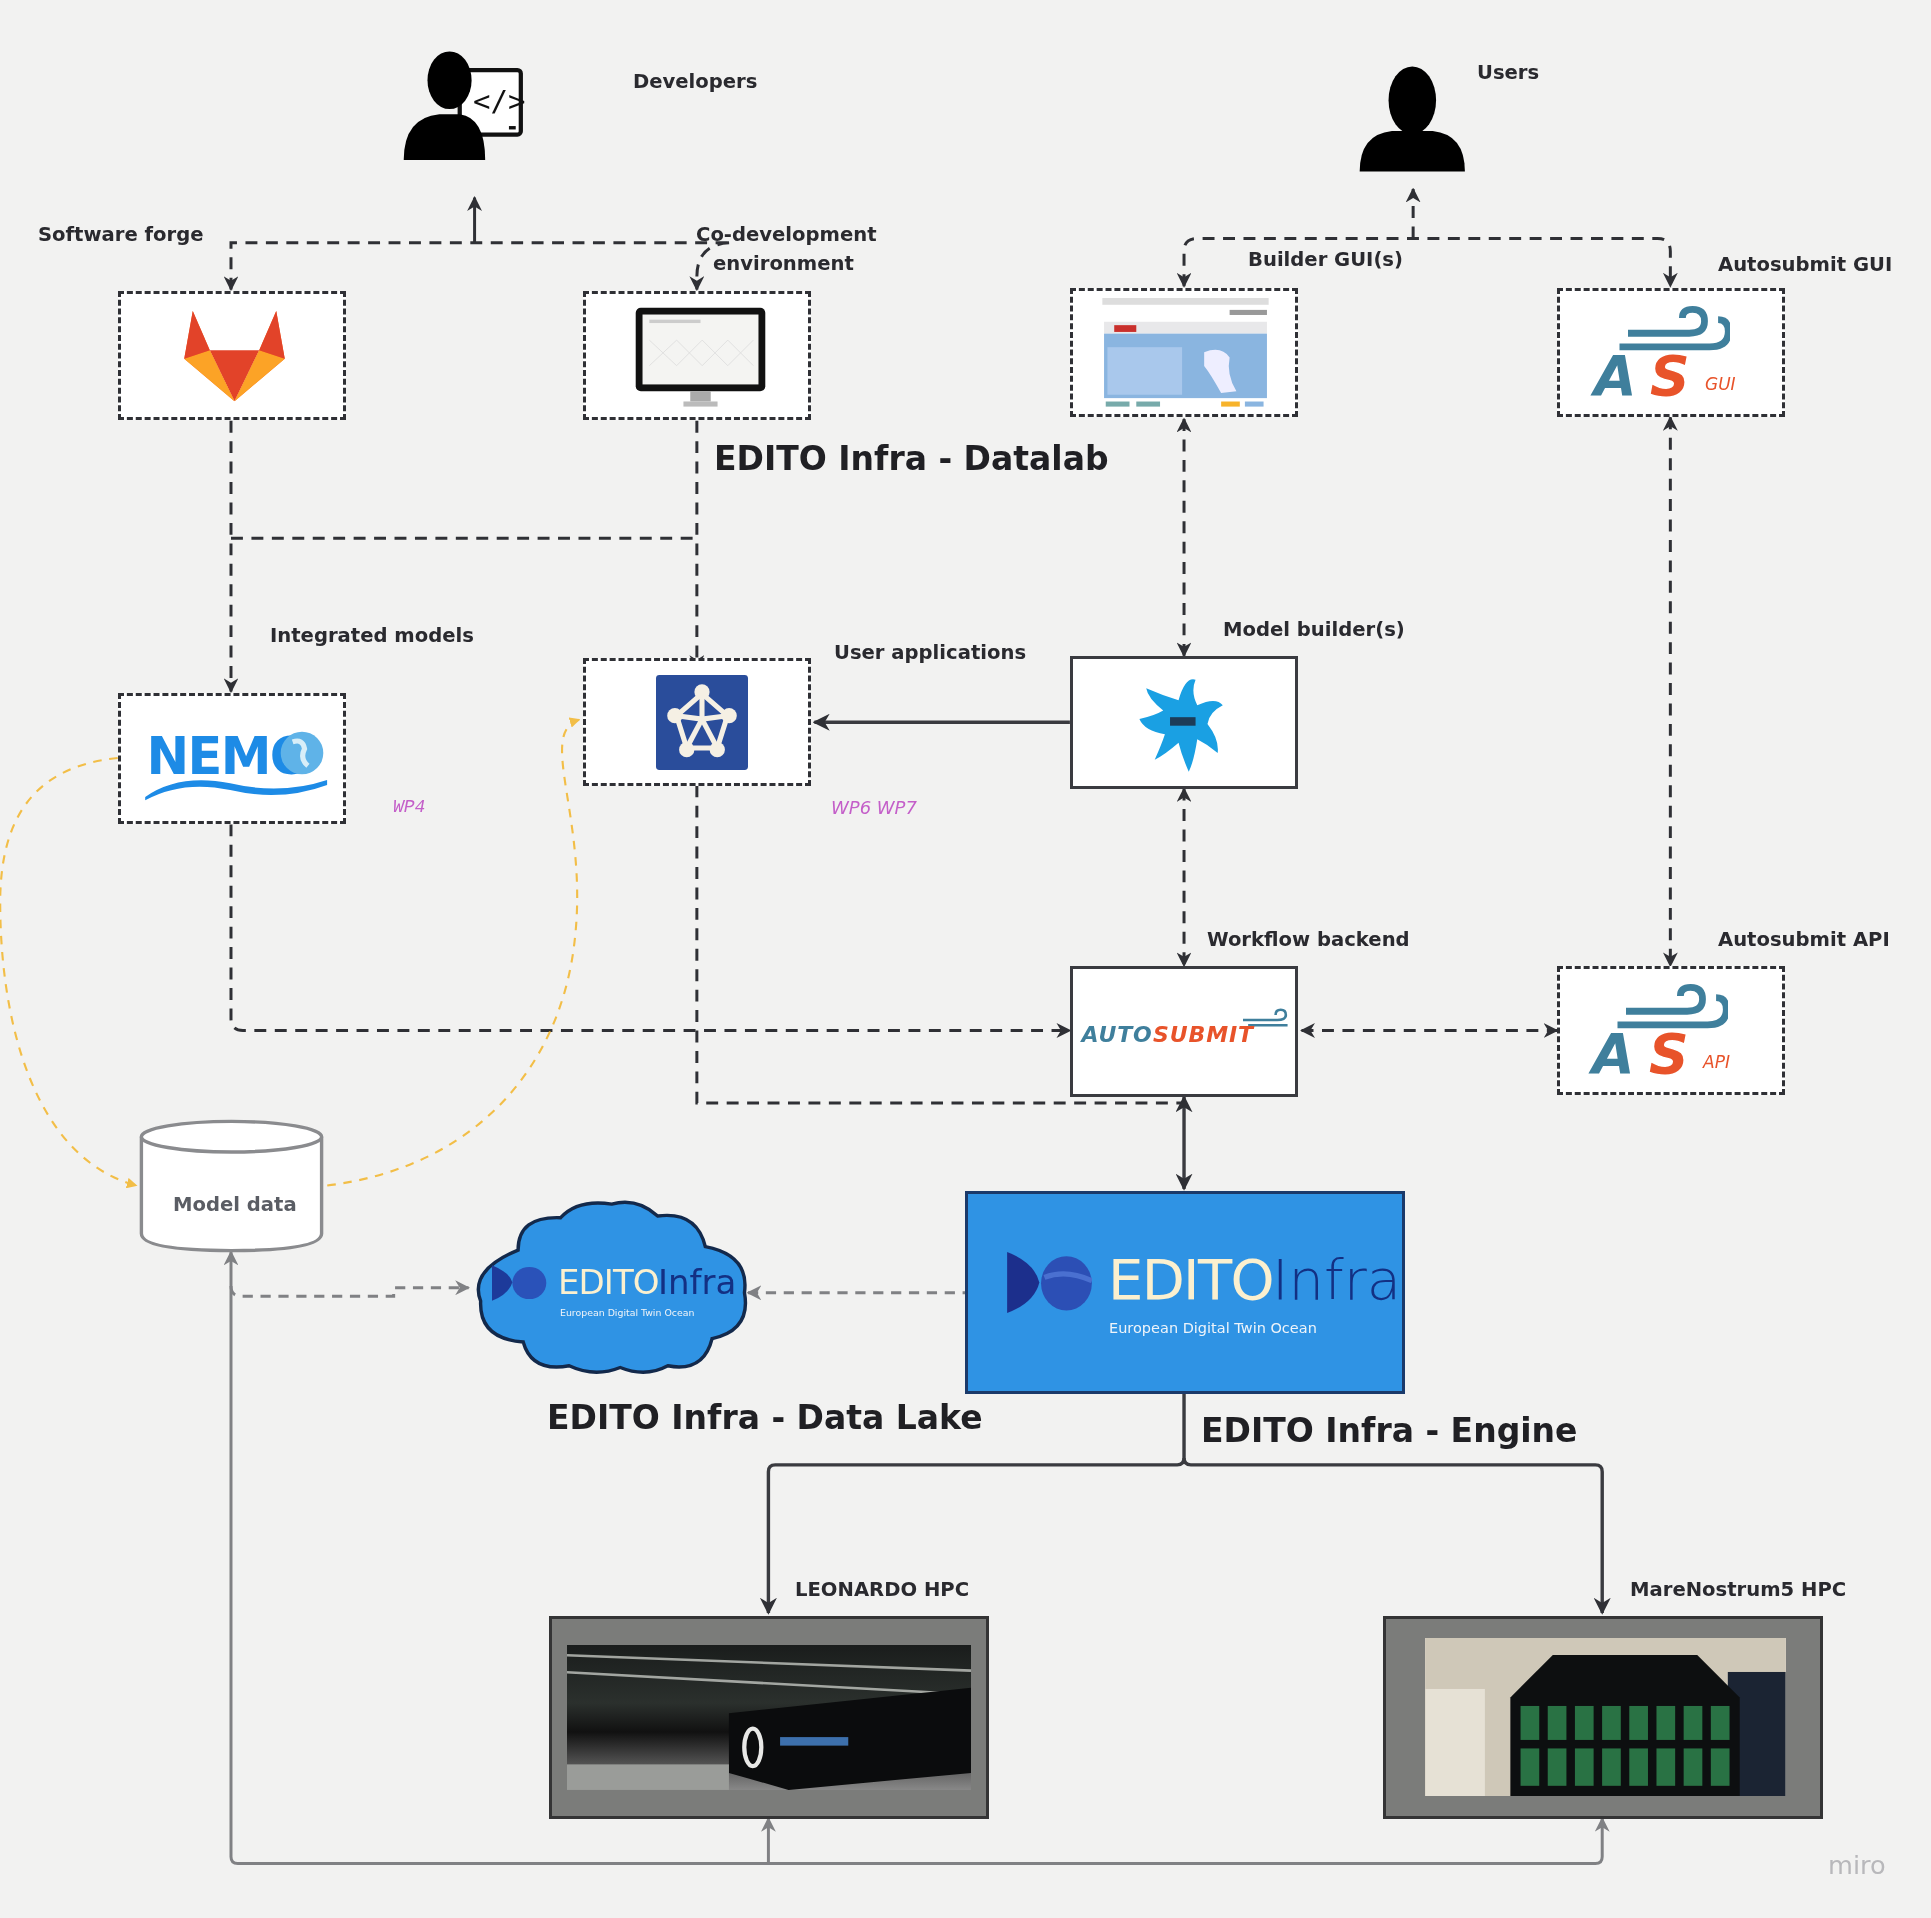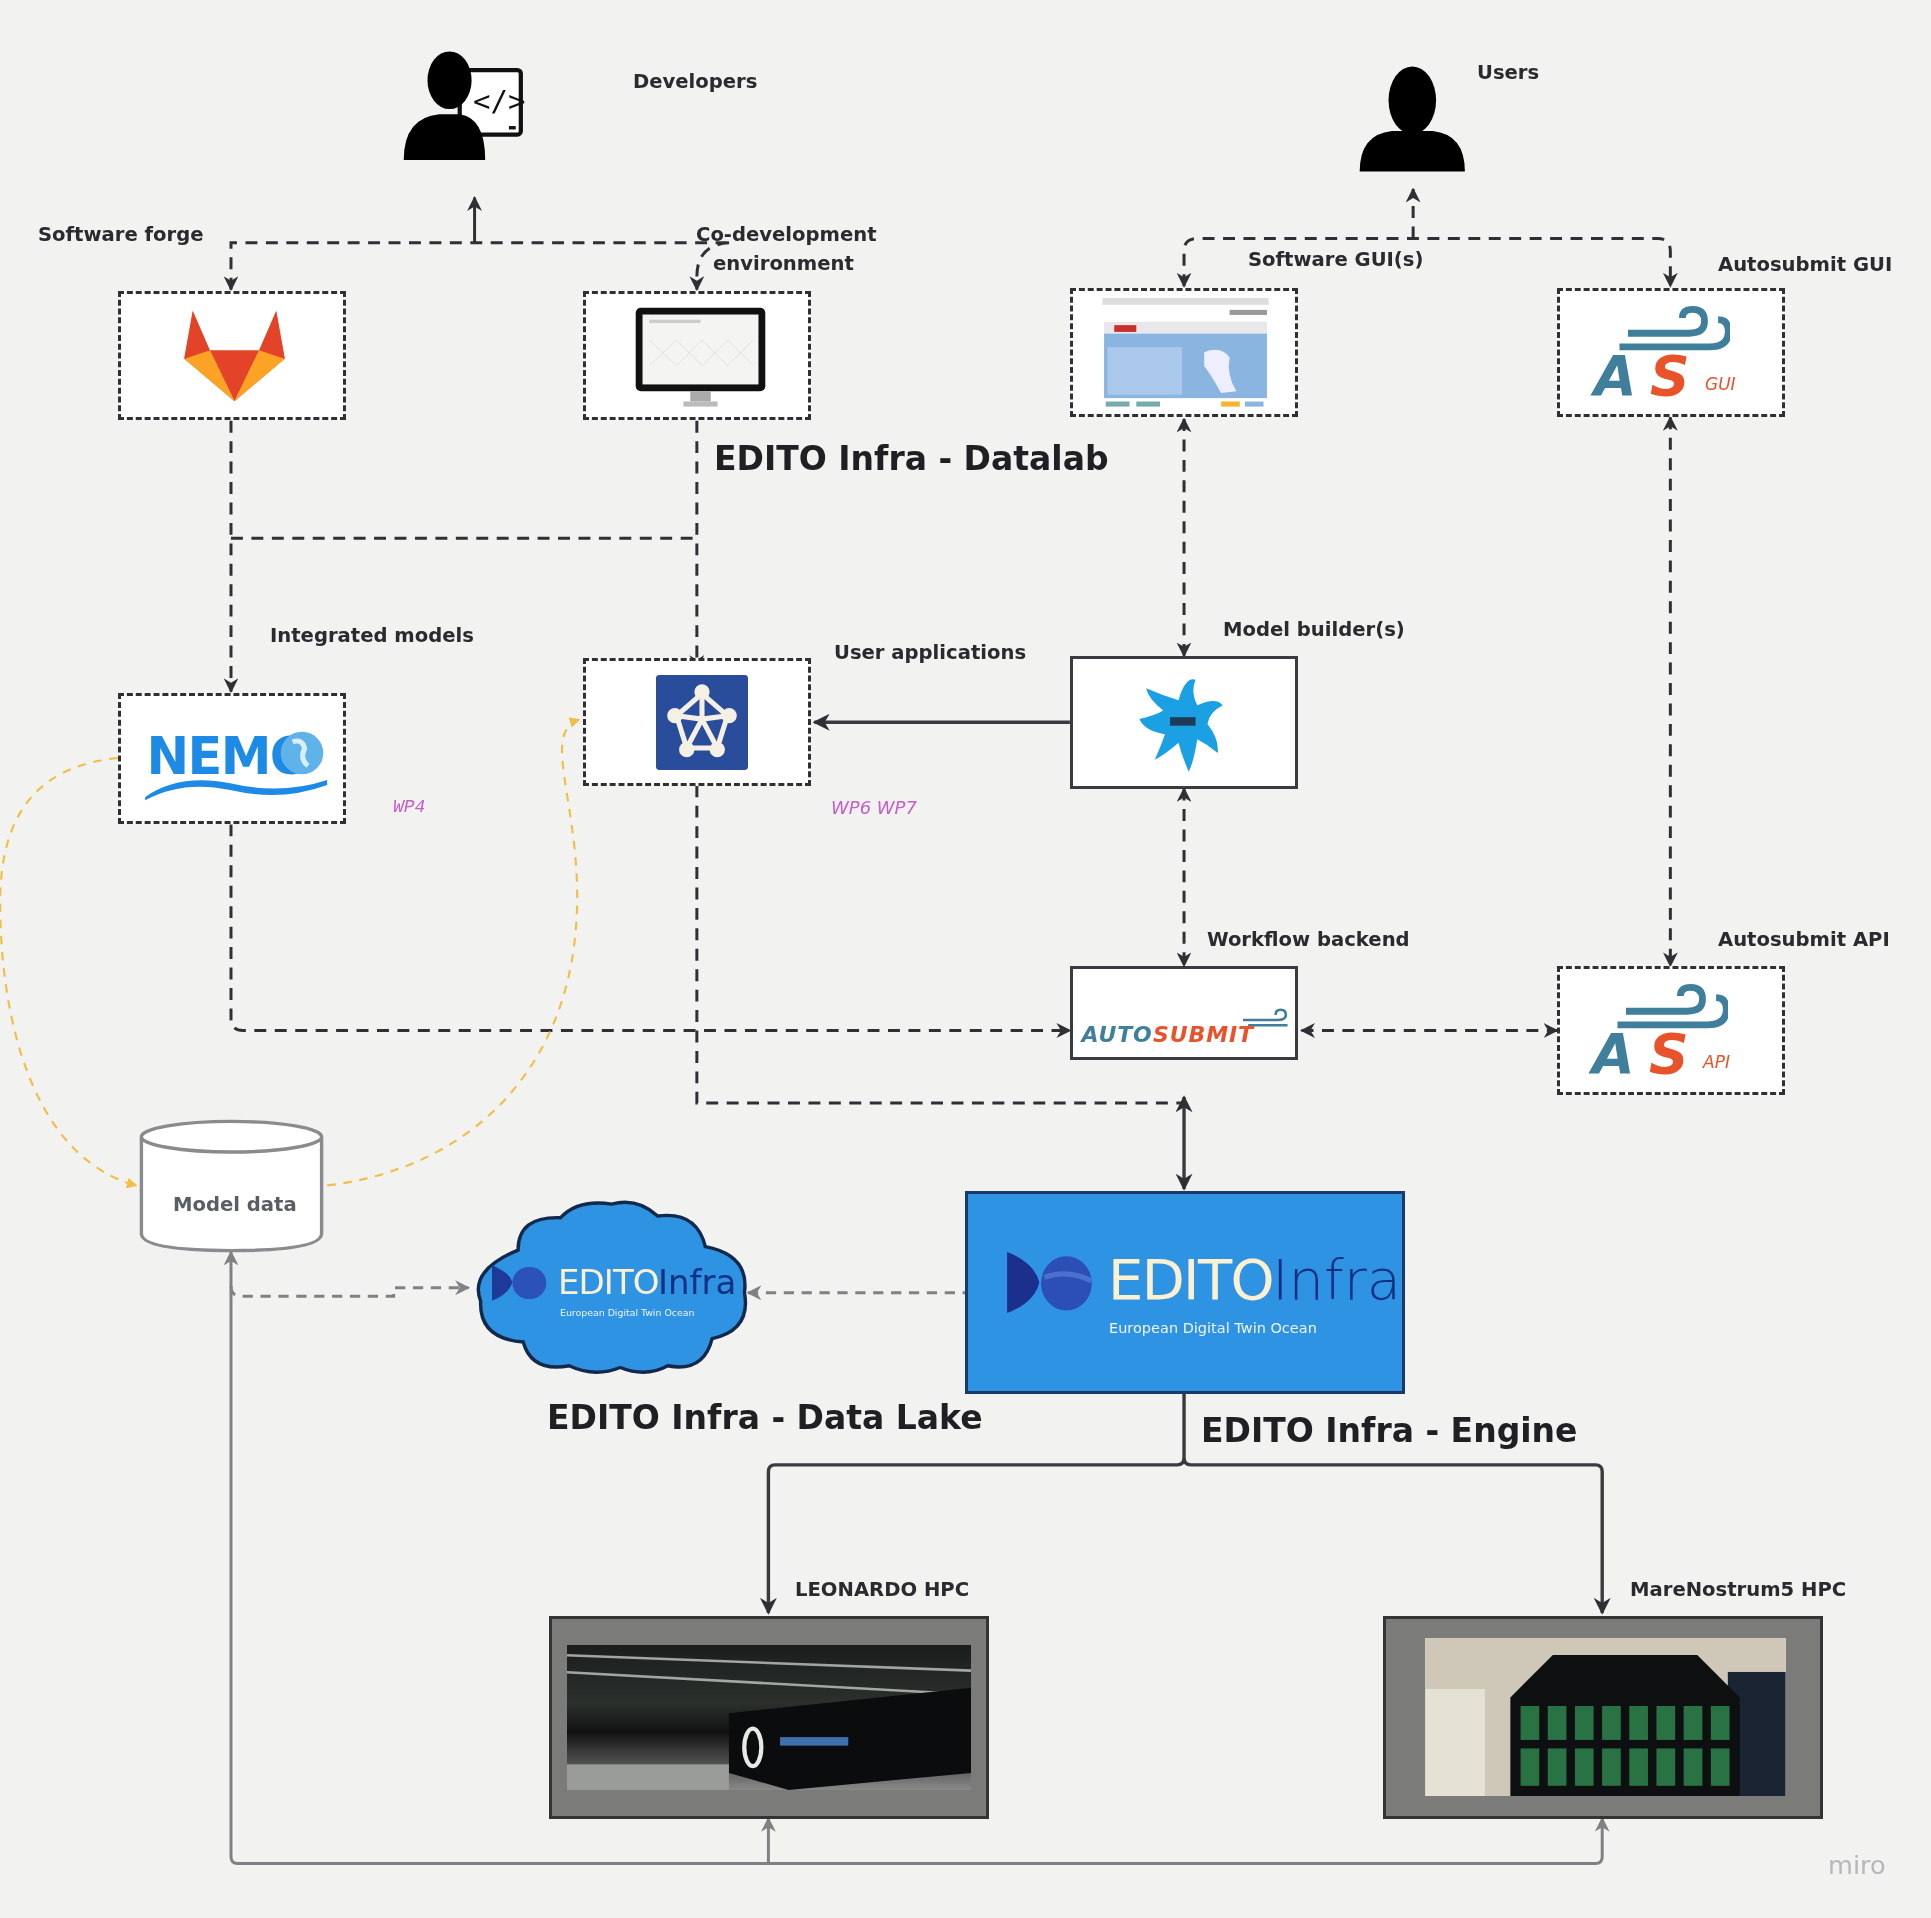--- a/index.html
+++ b/index.html
@@ -116,21 +116,21 @@
     <rect x="10" y="10" width="136" height="82" fill="#f4f4f2"></rect>
     <rect x="18" y="16" width="60" height="4" fill="#ccc"></rect>
     <path d="M18,40 L50,70 L80,40 L110,70 L140,40" stroke="#ddd" fill="none"></path>
     <path d="M18,70 L50,40 L80,70 L110,40 L140,70" stroke="#ddd" fill="none"></path>
     <rect x="66" y="100" width="24" height="12" fill="#aaa"></rect>
     <rect x="58" y="112" width="40" height="6" fill="#bbb"></rect>
   </svg>
 </div>
 <div class="biglabel" style="left:714px;top:439px;">EDITO Infra - Datalab</div>
 
-<div class="label" style="left:1248px;top:248px;">Software GUI(s)</div>
+<div class="label" style="left:1248px;top:248px;">Builder GUI(s)</div>
 <div class="node dashed" style="left:1070px;top:288px;width:228px;height:129px;">
   <svg style="position:absolute;left:29px;top:6.8px;" width="167" height="112" viewBox="0 0 196 132">
     <rect x="0" y="0" width="196" height="8" fill="#ddd"></rect>
     <rect x="150" y="14" width="44" height="6" fill="#999"></rect>
     <rect x="2" y="28" width="192" height="14" fill="#e8e8ea"></rect>
     <rect x="14" y="32" width="26" height="8" fill="#c9302c"></rect>
     <rect x="2" y="42" width="192" height="76" fill="#8ab5e0"></rect>
     <rect x="6" y="58" width="88" height="56" fill="#a9c8ec"></rect>
     <path d="M120,64 Q140,56 150,70 Q146,90 158,110 L140,112 Q128,90 120,80 Z" fill="#eef"></path>
     <rect x="4" y="122" width="28" height="6" fill="#7aa"></rect>
@@ -190,21 +190,21 @@
 
 <div class="label" style="left:1223px;top:618px;">Model builder(s)</div>
 <div class="node solid" style="left:1070px;top:656px;width:228px;height:133px;">
   <svg style="position:absolute;left:63px;top:12px;" width="97" height="106" viewBox="0 0 114 124">
     <path d="M50,34 Q58,6 70,10 Q64,24 72,40 Q94,30 102,40 Q86,48 84,62 Q98,80 96,96 Q84,86 72,80 Q68,106 62,118 Q54,100 50,84 Q34,98 22,104 Q30,86 34,74 Q10,70 4,56 Q22,52 32,46 Q14,32 12,20 Q30,28 50,34 Z" fill="#1aa0e3"></path>
     <rect x="40" y="54" width="30" height="10" fill="#1d3c58"></rect>
   </svg>
 </div>
 
 <div class="label" style="left:1207px;top:928px;">Workflow backend</div>
-<div class="node solid" style="left:1070px;top:966px;width:228px;height:94px;">
+<div class="node solid" style="left:1070px;top:966px;width:228px;height:131px;">
   <svg style="position:absolute;left:170px;top:39px;" width="48" height="19" viewBox="0 0 56 22">
     <path d="M0,14 H40 Q50,14 50,8 Q50,2 44,2 Q38,2 38,8" stroke="#3f7f9c" stroke-width="3" fill="none"></path>
     <path d="M6,20 H52" stroke="#3f7f9c" stroke-width="3"></path>
   </svg>
   <span style="position:absolute;left:8.5px;top:53px;font-size:22px;font-weight:bold;font-style:italic;color:#3f7f9c;letter-spacing:0.9px;">AUTO</span>
   <span style="position:absolute;left:80px;top:53px;font-size:22px;font-weight:bold;font-style:italic;color:#e8532a;letter-spacing:0.9px;">SUBMIT</span>
 </div>
 
 <div class="label" style="left:1718px;top:928px;">Autosubmit API</div>
 <div class="node dashed" style="left:1557px;top:966px;width:228px;height:129px;">

